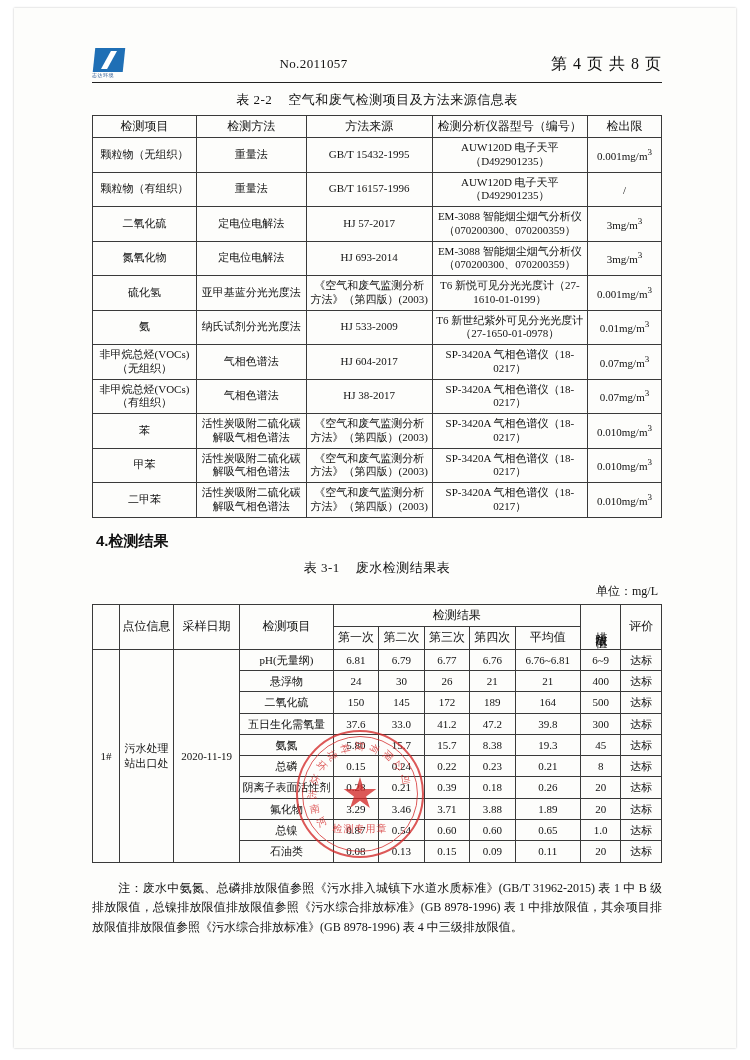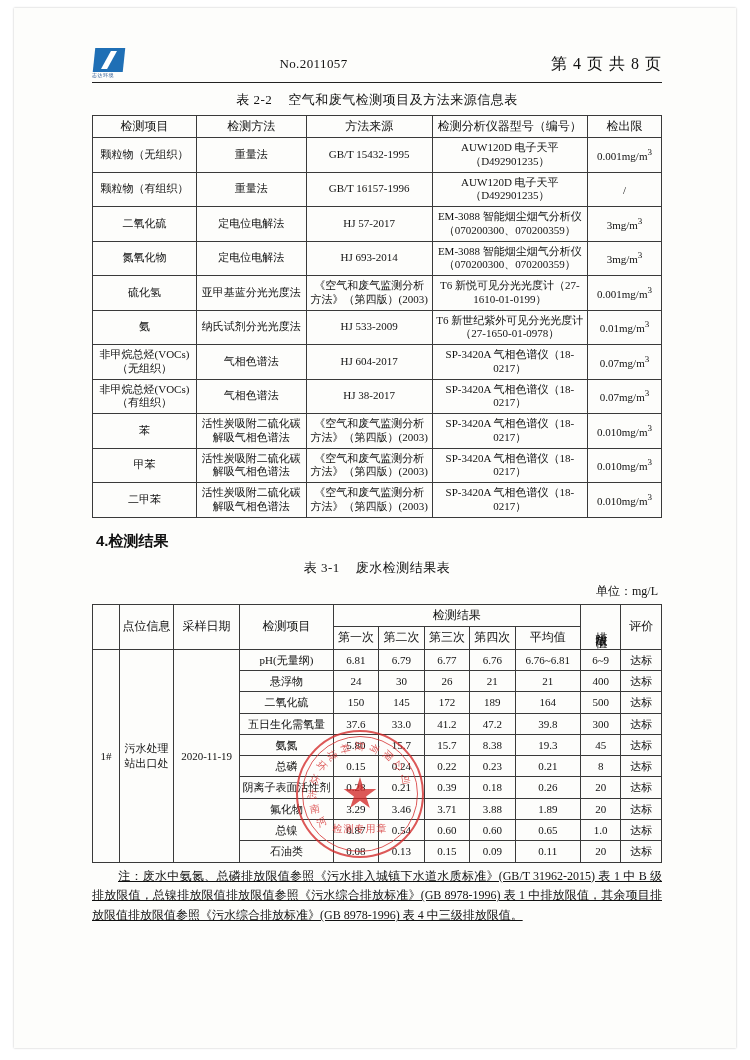--- a/index.html
+++ b/index.html
@@ -151,23 +151,22 @@
   .vert {
     writing-mode: vertical-rl;
     text-orientation: upright;
     letter-spacing: 2px;
     display: inline-block;
   }
 
   .note {
     font-size: 12px;
     line-height: 1.65;
-    margin-top: 4px;
+    margin-top: 16px;
     text-align: justify;
-    text-decoration: underline;
   }
   .note .ind { display:inline-block; width: 26px; }
 
   
   .stamp {
     position: absolute;
     left: 282px;
     top: 722px;
     width: 128px;
     height: 128px;

